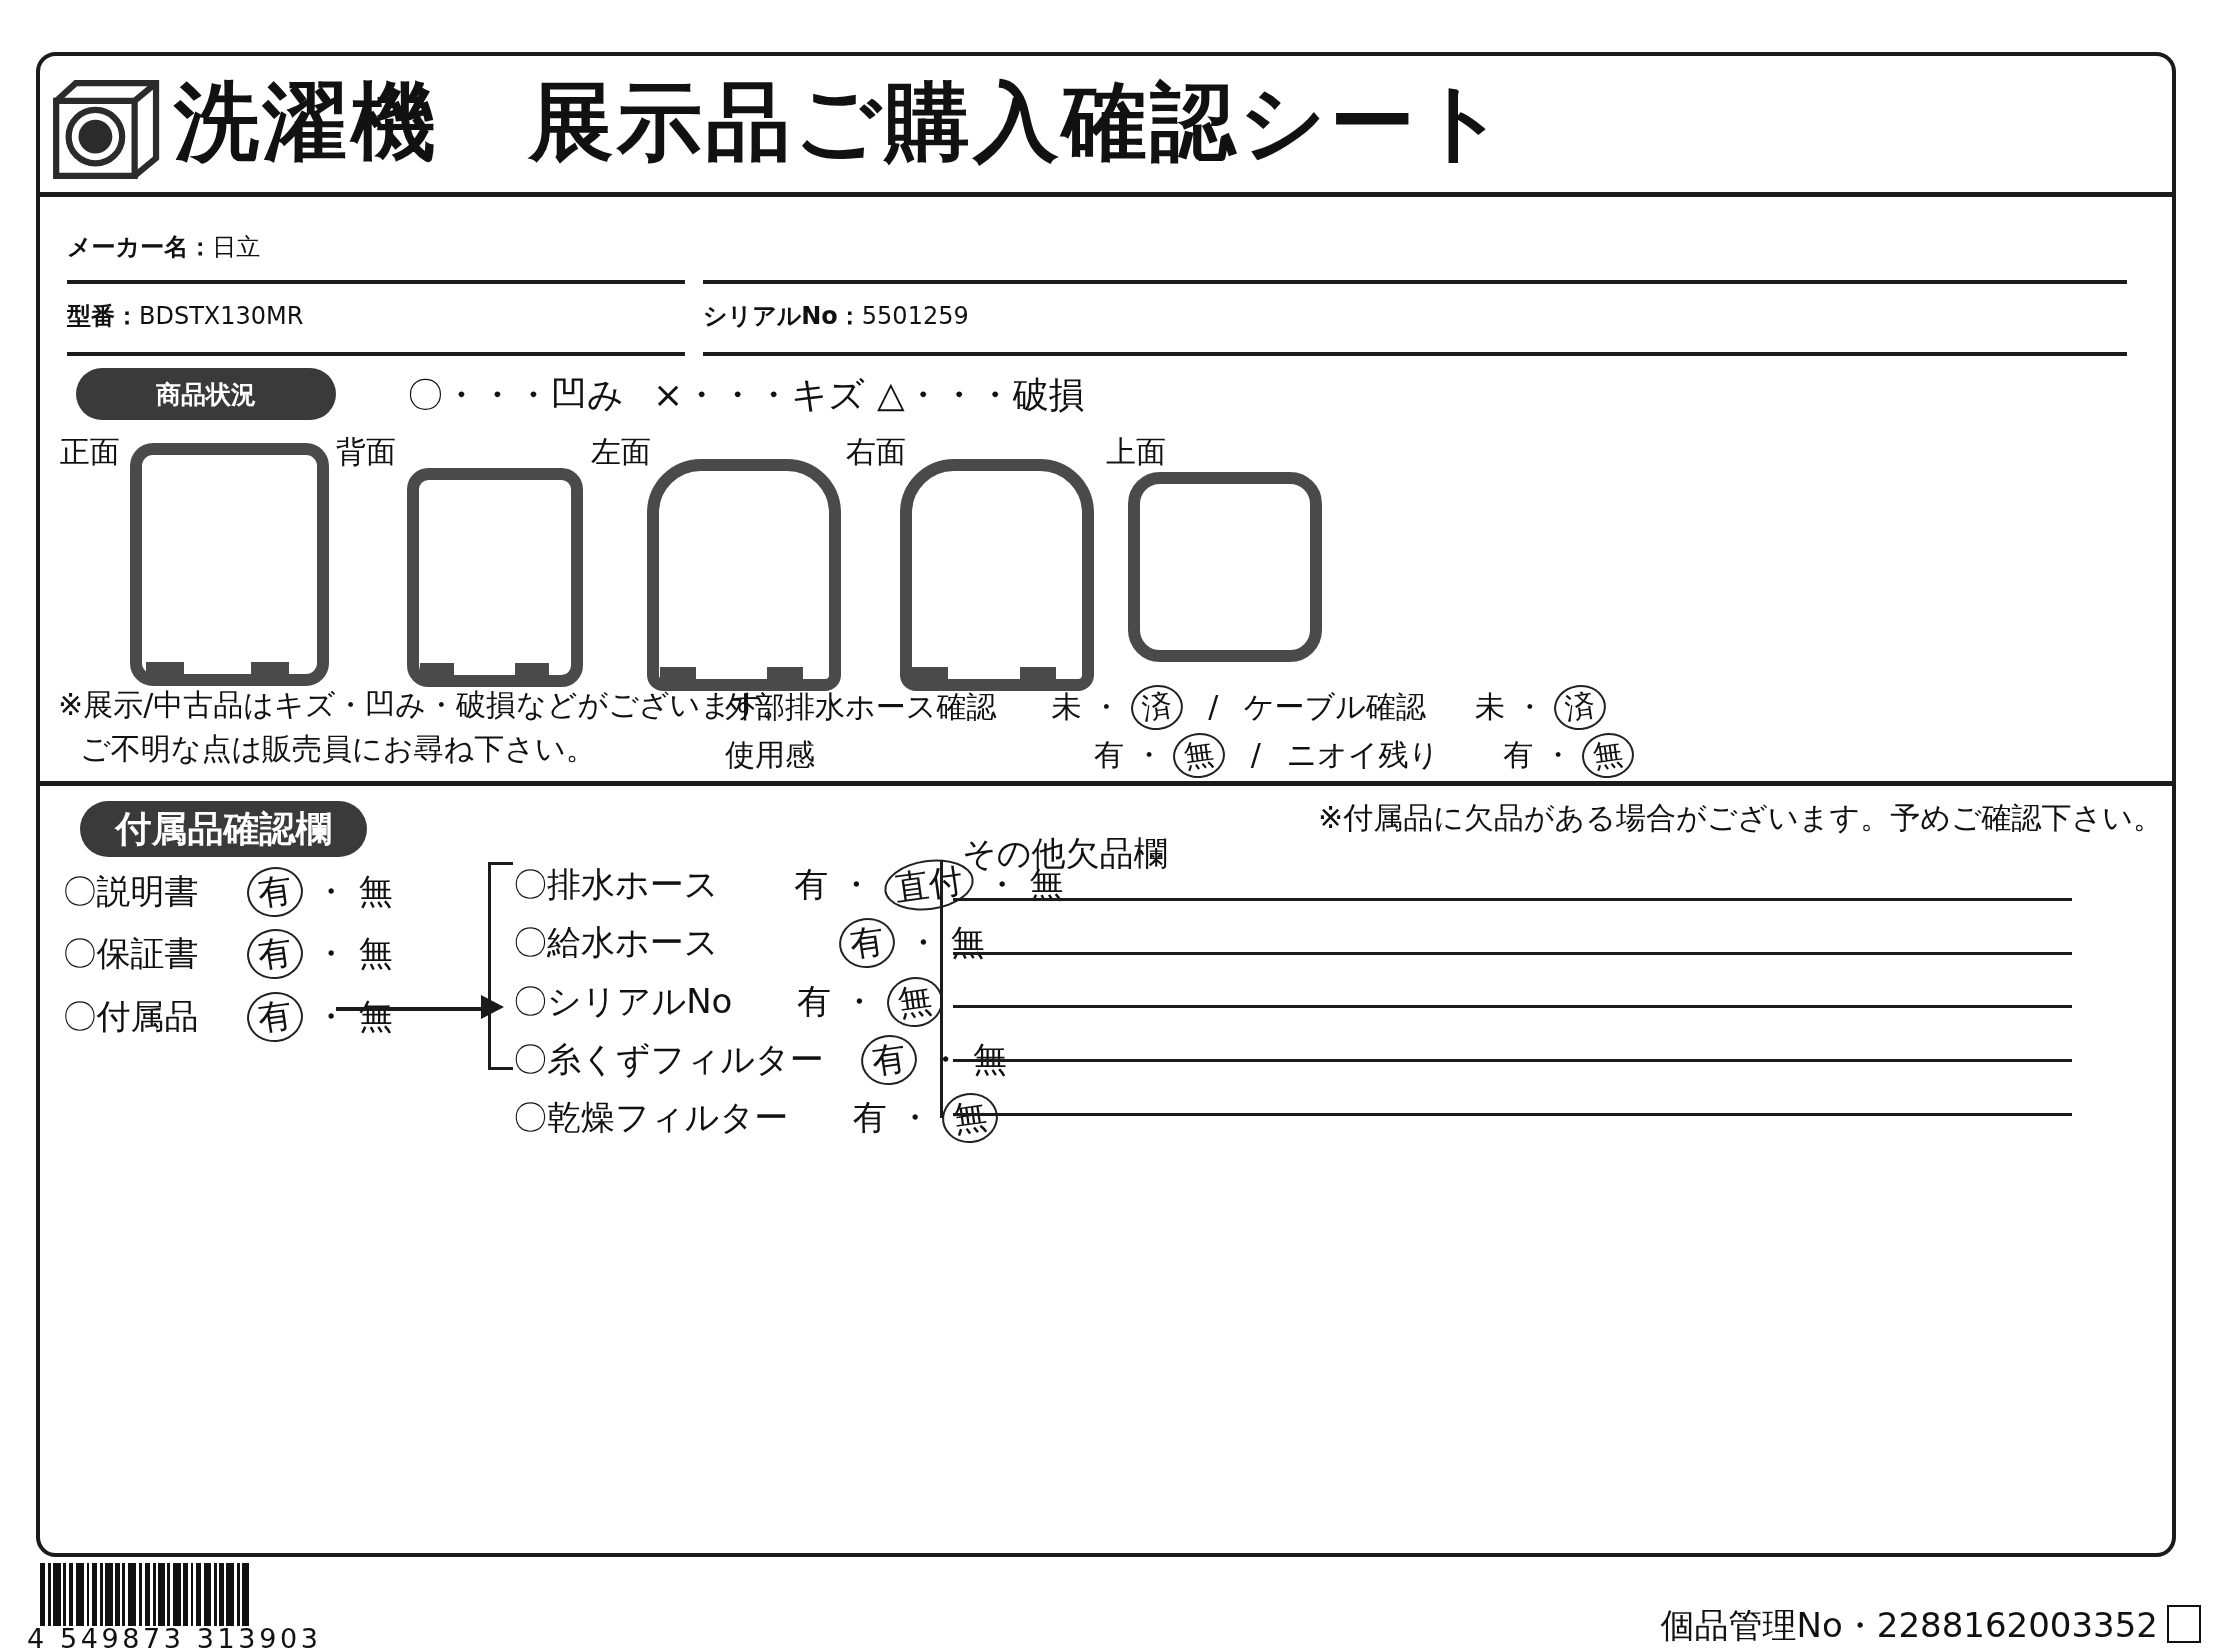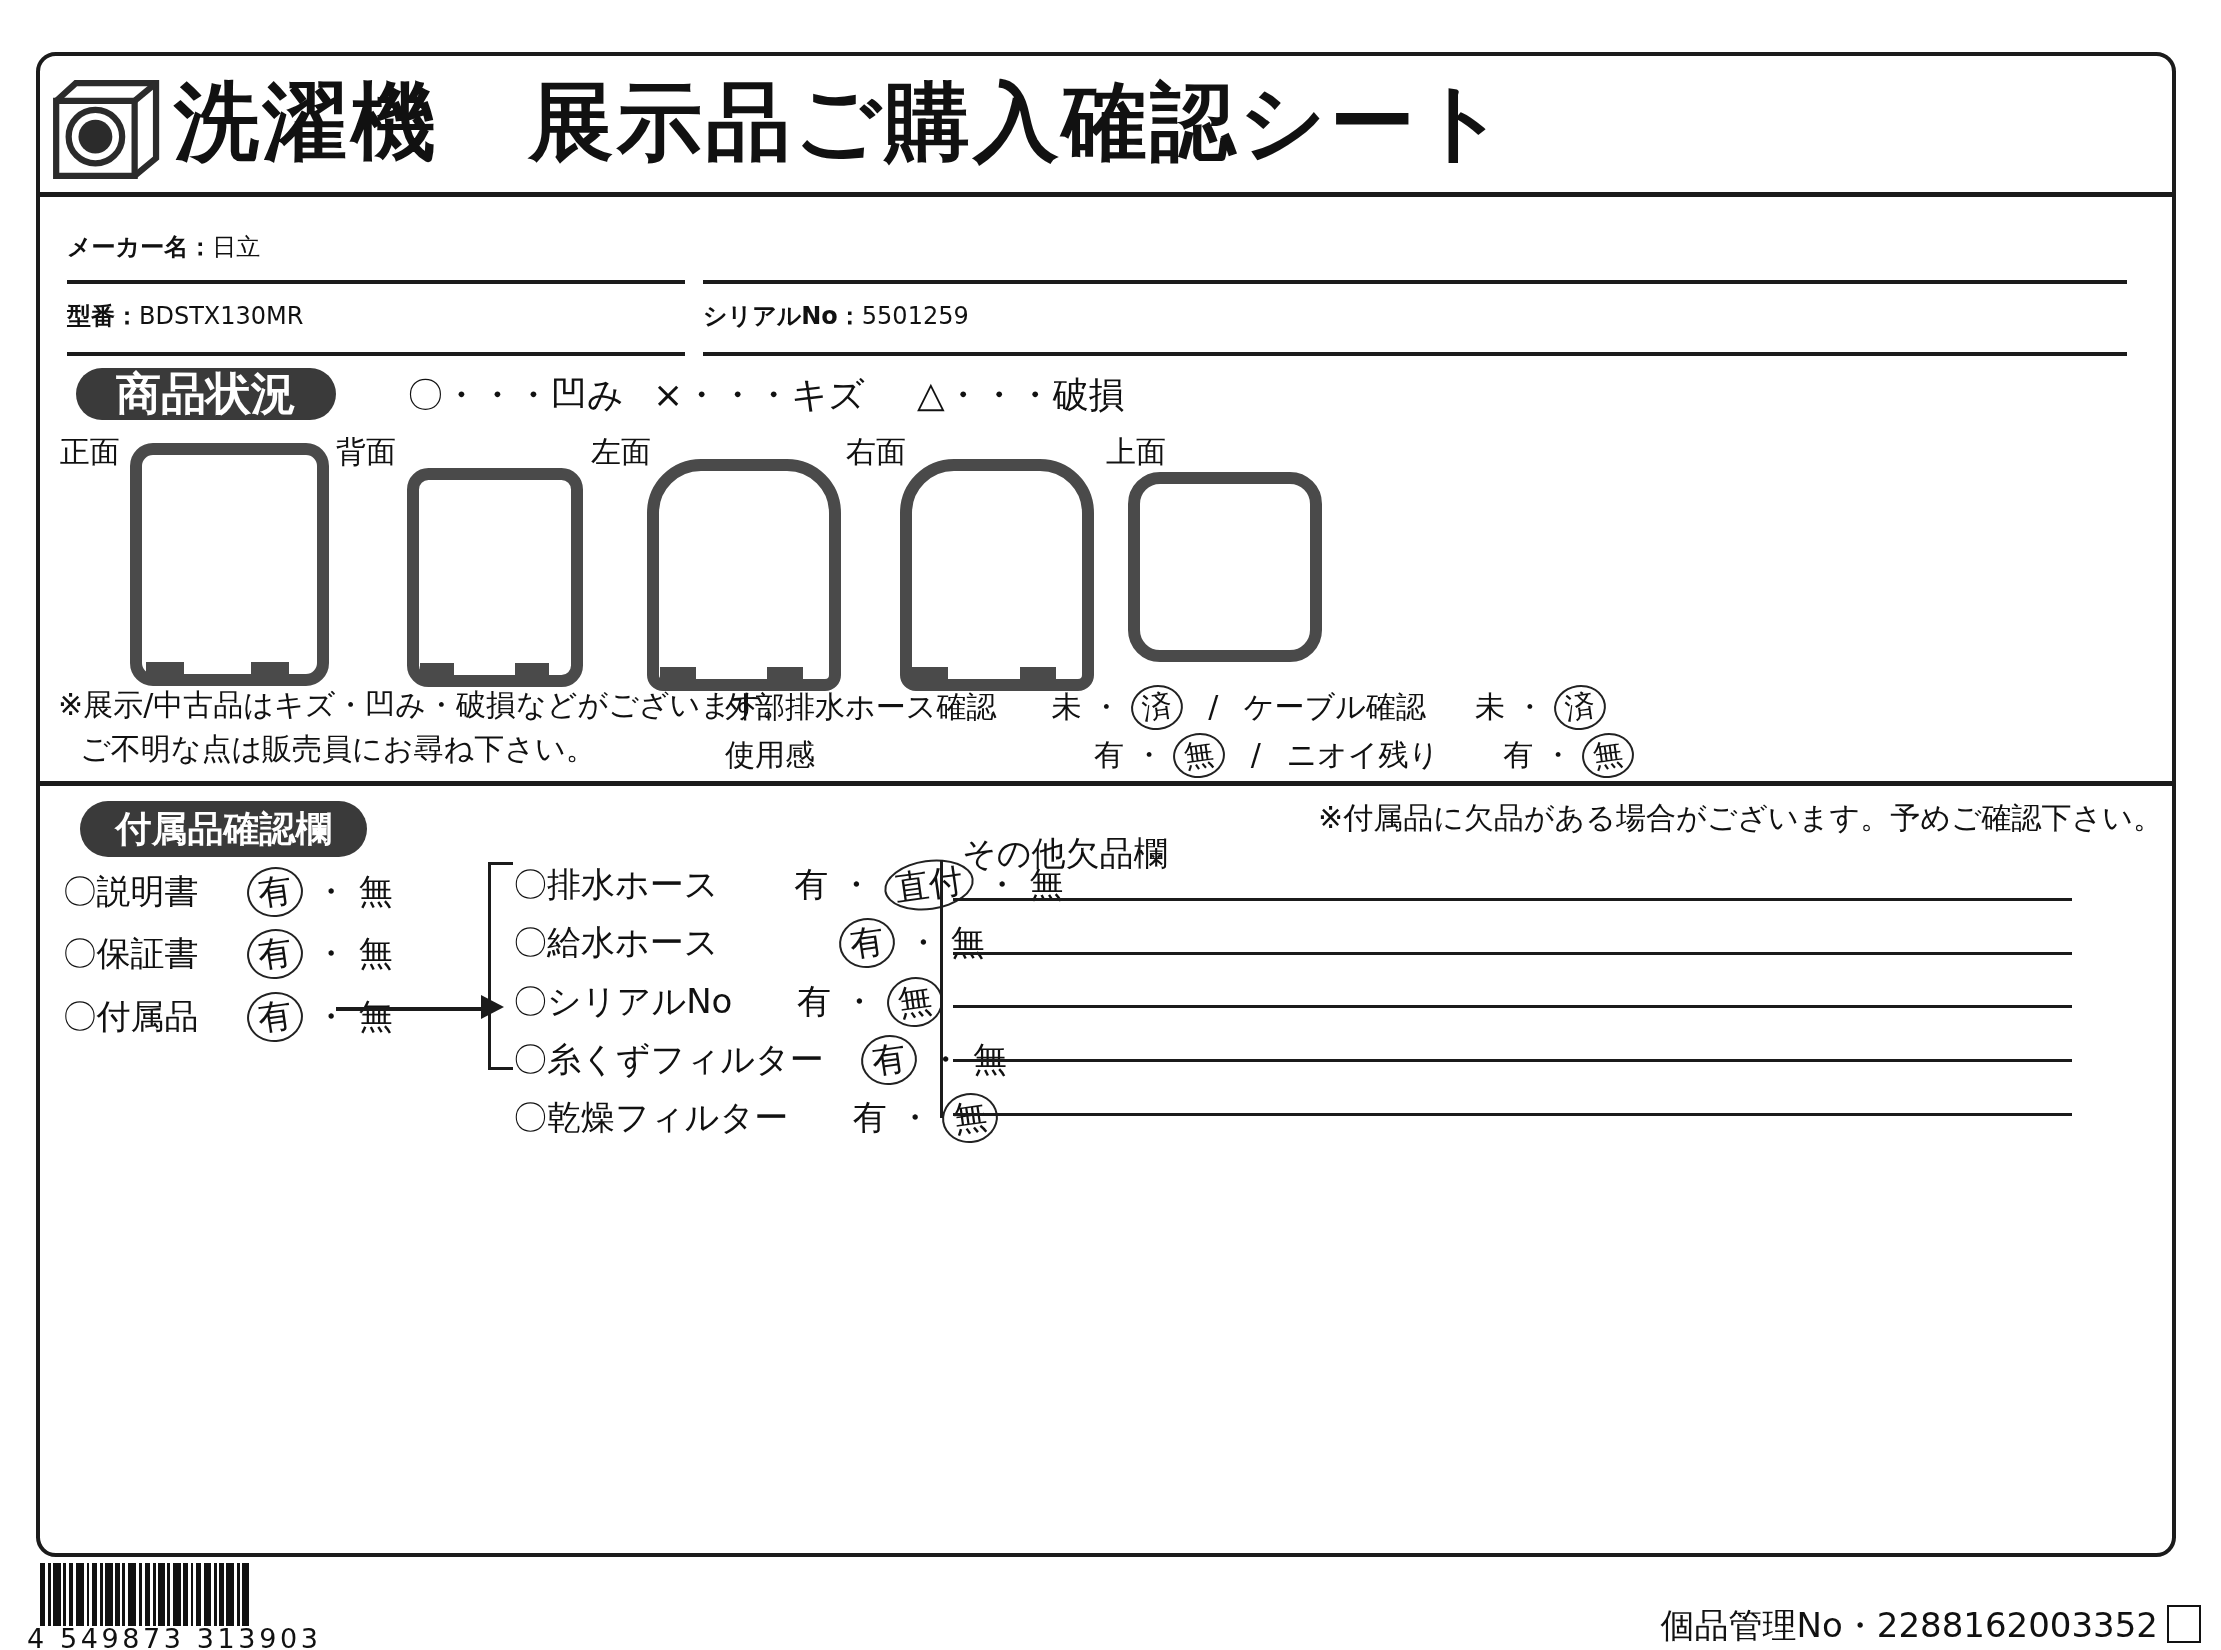--- a/index.html
+++ b/index.html
@@ -110,25 +110,25 @@
   <div class="fieldrow" style="left:27px;top:244px;">
     <span class="lbl-bold">型番：</span><span>BDSTX130MR</span>
   </div>
   <div class="hr-sub" style="left:27px;top:296px;width:618px;"></div>
 
   <div class="fieldrow" style="left:663px;top:244px;">
     <span class="lbl-bold">シリアルNo：</span><span>5501259</span>
   </div>
   <div class="hr-sub" style="left:663px;top:296px;width:1424px;"></div>
 
-  <div class="pill" style="left:36px;top:312px;width:260px;height:52px;font-size:45px;">商品状況</div>
+  <div class="pill" style="left:36px;top:312px;width:260px;height:52px;font-size:25px;">商品状況</div>
 
   <div class="legend" style="left:367px;top:315px;">〇・・・凹み</div>
   <div class="legend" style="left:613px;top:315px;">×・・・キズ</div>
-  <div class="legend" style="left:837px;top:315px;margin-left:40px;">△・・・破損</div>
+  <div class="legend" style="left:837px;top:315px;">△・・・破損</div>
 
   <div class="viewlabel" style="left:19.7px;top:376px;">正面</div>
   <div class="shape" style="left:90px;top:387px;width:175px;height:219px;border-radius:23px;"></div>
   <div class="foot" style="left:106px;top:606px;width:38px;"></div>
   <div class="foot" style="left:211px;top:606px;width:38px;"></div>
 
   <div class="viewlabel" style="left:296px;top:376px;">背面</div>
   <div class="shape" style="left:367px;top:412px;width:152px;height:195px;border-radius:21.5px;"></div>
   <div class="foot" style="left:380px;top:607px;width:34px;"></div>
   <div class="foot" style="left:475px;top:607px;width:34px;"></div>

